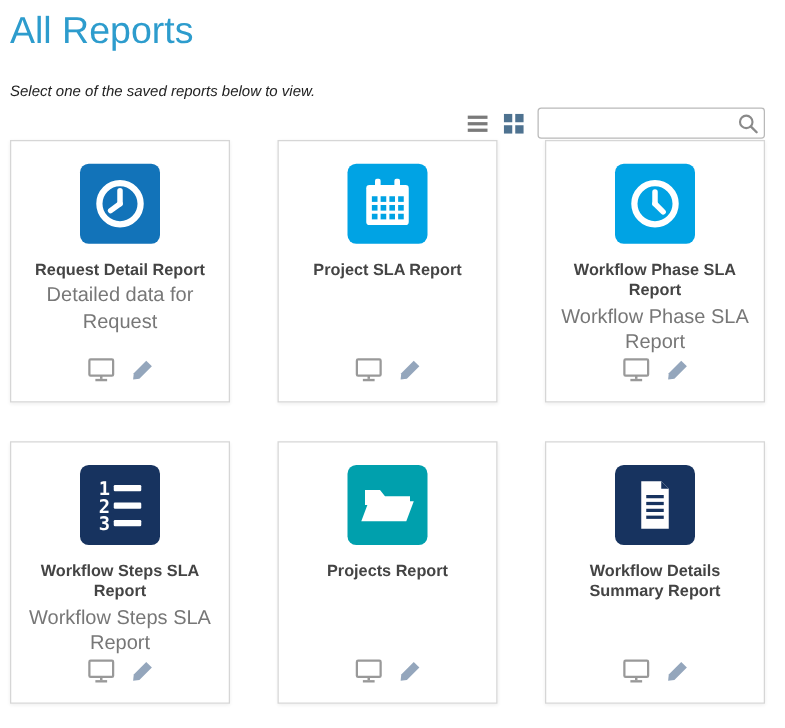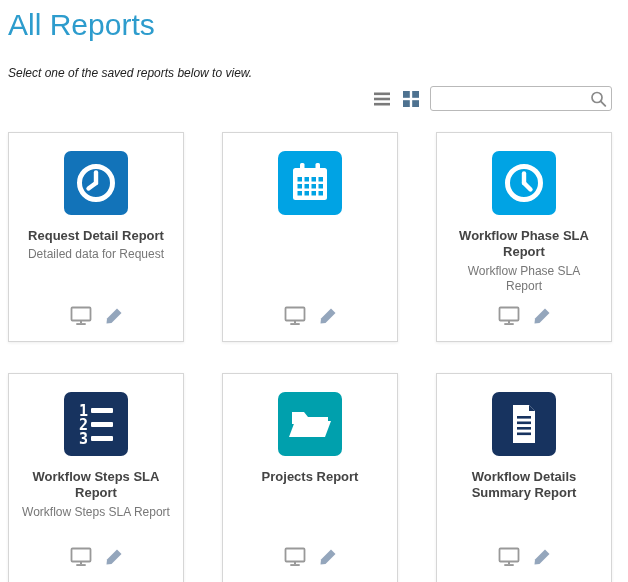--- a/index.html
+++ b/index.html
@@ -31,21 +31,21 @@
     padding: 0 26px 0 8px;
     font-family: "Liberation Sans", sans-serif; font-size: 12px;
     outline: none;
   }
   .search-icon {
     position: absolute; right: 5px; top: 50%;
     transform: translateY(-50%);
     display: inline-flex;
   }
   .grid {
-    position: absolute; top: 132px; left: 8px;
+    position: absolute; top: 112px; left: 8px;
     display: grid;
     grid-template-columns: repeat(3, 176px);
     column-gap: 38px; row-gap: 31px;
   }
   .card {
     height: 210px;
     background: #fff;
     border: 1px solid #d6d6d6;
     box-shadow: 0 1px 3px rgba(0,0,0,.07);
     display: flex; flex-direction: column; align-items: center;
@@ -59,21 +59,21 @@
     display:flex; align-items:center; justify-content:center;
   }
   .card-title {
     margin-top: 13px;
     font-size: 13px; font-weight: bold; color: #444;
     text-align: center; line-height: 1.25;
     padding: 0 14px;
   }
   .card-subtitle {
     margin-top: 3px;
-    font-size: 12px; color: #777;
+    font-size: 16px; color: #777;
     text-align: center; line-height: 1.3;
     padding: 0 12px;
   }
   .card-footer {
     margin-top: auto; margin-bottom: 15px;
     display: flex; align-items: center; gap: 13px;
   }
   .footer-icon { display:inline-flex; cursor:pointer; }
 </style>
 </head>
@@ -155,20 +155,21 @@
             <rect x="26.5" y="33" width="4.5" height="4.5"></rect>
             <rect x="33.5" y="33" width="4.5" height="4.5"></rect>
             <rect x="40.5" y="33" width="4.5" height="4.5"></rect>
             <rect x="19.5" y="40" width="4.5" height="4.5"></rect>
             <rect x="26.5" y="40" width="4.5" height="4.5"></rect>
             <rect x="33.5" y="40" width="4.5" height="4.5"></rect>
             <rect x="40.5" y="40" width="4.5" height="4.5"></rect>
           </g>
         </svg>
       </div>
+      <div class="card-title">Project SLA Report</div>
       <div class="card-footer">
         <span class="footer-icon">
           <svg width="22" height="20" viewBox="0 0 22 20">
             <rect x="1.5" y="1.5" width="19" height="13" rx="1" fill="none" stroke="#999" stroke-width="1.8"></rect>
             <rect x="10" y="14.5" width="2" height="2.6" fill="#999"></rect>
             <rect x="6.3" y="17.1" width="9.4" height="1.9" fill="#999"></rect>
           </svg>
         </span>
         <span class="footer-icon">
           <svg width="18" height="18" viewBox="0 0 18 18">

